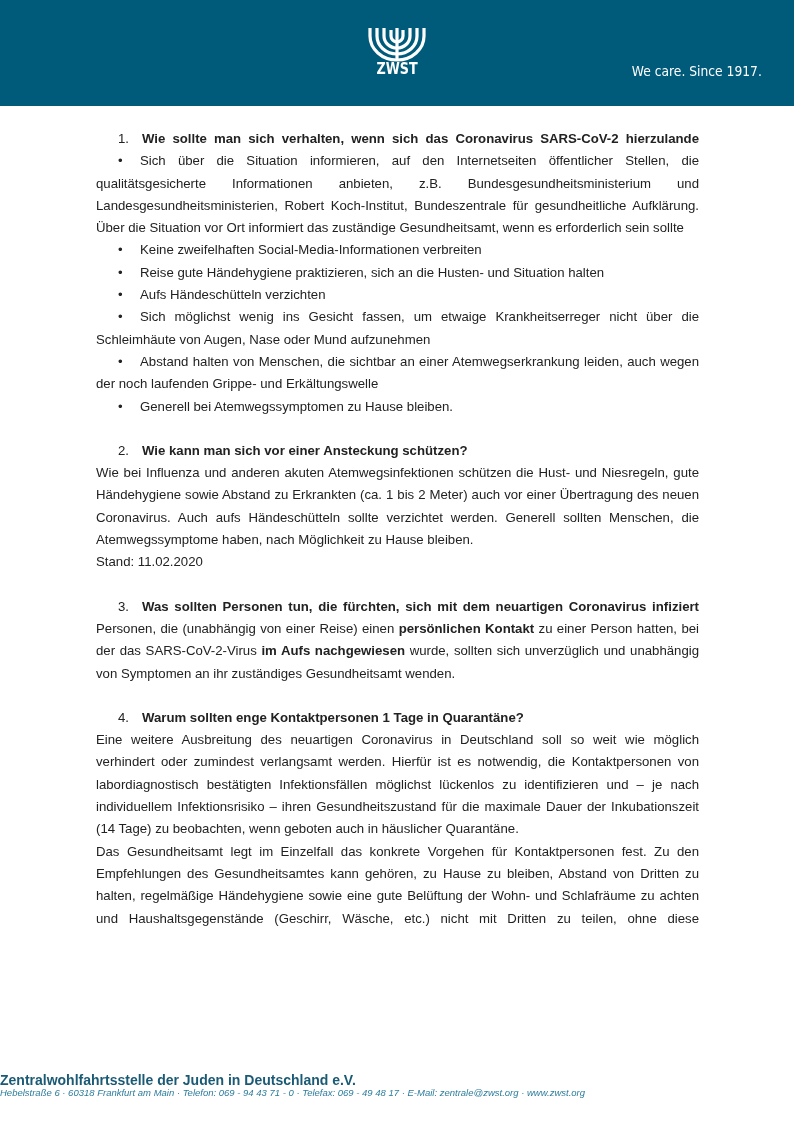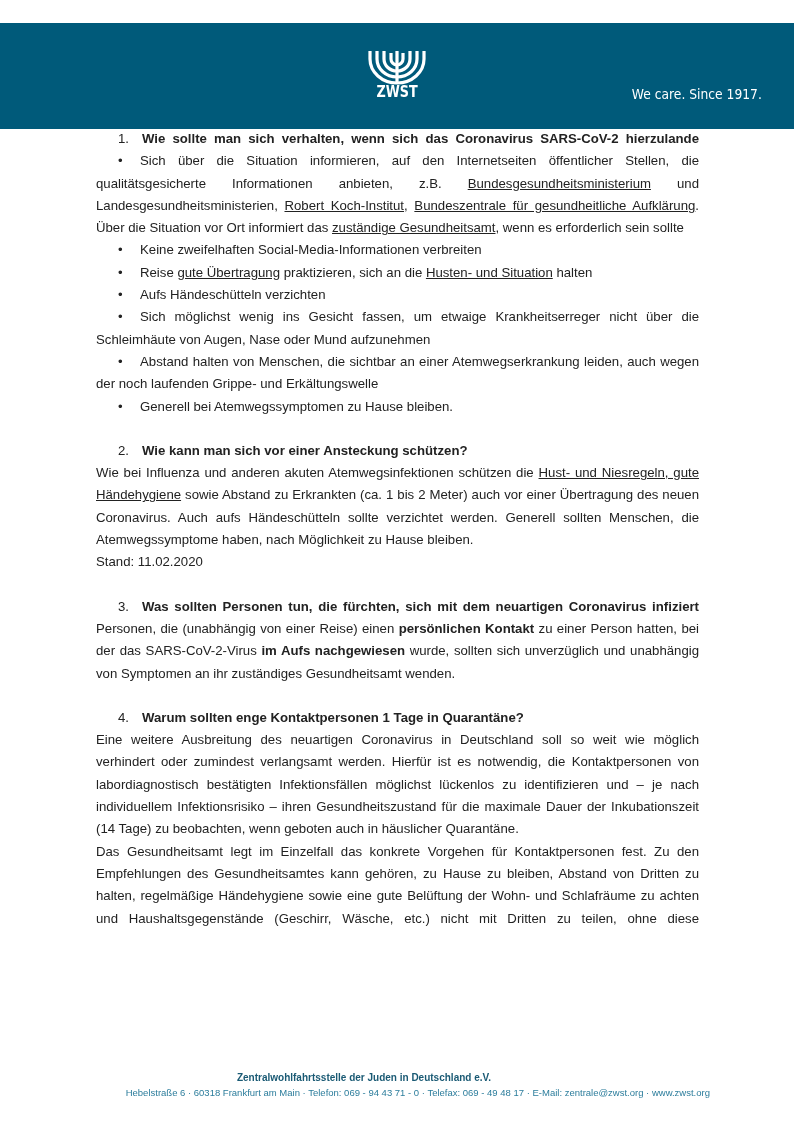--- a/index.html
+++ b/index.html
@@ -1,37 +1,37 @@
 <!DOCTYPE html>
 <html><head>
 <meta charset="utf-8">
 <style>
   html, body { margin: 0; padding: 0; background: #ffffff; }
   body { width: 794px; height: 1124px; position: relative; overflow: hidden;
          font-family: "Liberation Sans", sans-serif; color: #222; }
-  .header { position: absolute; left: 0; top: 0; width: 794px; height: 106px; background: #005a7a; margin-top: 23px; }
+  .header { position: absolute; left: 0; top: 0; width: 794px; height: 106px; background: #005a7a; }
   .logo { position: absolute; left: 366px; top: 26px; width: 62px; height: 52px; }
   .logo svg { display: block; }
   .logo-text { position: absolute; left: 0; top: 34px; width: 62px; text-align: center;
                color: #fff; font-weight: bold; font-size: 15px; letter-spacing: 0px;
                font-family: "DejaVu Sans", sans-serif; transform: scaleX(0.85); }
   .tagline { position: absolute; right: 32px; top: 63px; color: #fff; font-size: 14px;
              font-family: "DejaVu Sans", sans-serif; transform: scaleX(0.88); transform-origin: right center; }
   .content { position: absolute; left: 96px; top: 128px; width: 603px; font-size: 13.2px; line-height: 22.3px; }
   .content p { margin: 0; }
   .justify { text-align: justify; text-align-last: left; }
   .jfull { text-align: justify; text-align-last: justify; }
   .q-head { padding-left: 22px; font-weight: bold; }
   .q-head .num { font-weight: normal; display: inline-block; width: 24px; }
-  u, .link { text-decoration: underline; }
+  u, .link { }
   .gap { height: 22px; }
-  .footer-org { position: absolute; left: 0; top: 1072px; width: 728px; text-align: center;
-                color: #1a5a74; font-size: 10px; font-weight: bold; }
-  .footer-addr { position: absolute; left: 0; top: 1087px; width: 710px; text-align: right;
-                 color: #2c7d9c; font-size: 9.5px; }
+  .footer-org { position: absolute; left: 0; top: 1072px; width: 728px; 
+                color: #1a5a74; font-size: 14px; font-weight: bold; }
+  .footer-addr { position: absolute; left: 0; top: 1087px; width: 710px; text-align: left;
+                 color: #2c7d9c; font-size: 9.5px; font-style: italic; }
 </style>
 </head>
 <body>
 
 <div class="header">
   <div class="logo">
     <svg width="62" height="36" viewBox="0 0 62 36">
       <g fill="none" stroke="#ffffff" stroke-width="3.2" stroke-linecap="butt">
         <path d="M4 2 V10 A27 24 0 0 0 58 10 V2"></path>
         <path d="M11 2 V10 A20 18 0 0 0 51 10 V2"></path>
@@ -47,21 +47,21 @@
 
 <div class="content">
 
   <div>
     <p class="q-head jfull"><span class="num">1.</span><span>Wie sollte man sich verhalten, wenn sich das Coronavirus SARS-CoV-2 hierzulande</span></p>
 
     <p class="justify"><span style="display:inline-block;width:8px;margin-left:22px;">•</span><span style="display:inline-block;width:14px"></span><span>Sich über die Situation informieren, auf den Internetseiten öffentlicher Stellen, die qualitätsgesicherte Informationen anbieten, z.B. </span><span class="link">Bundesgesundheitsministerium</span><span> und Landesgesundheitsministerien, </span><span class="link">Robert Koch-Institut</span><span>, </span><span class="link">Bundeszentrale für gesundheitliche Aufklärung</span><span>. Über die Situation vor Ort informiert das </span><span class="link">zuständige Gesundheitsamt</span><span>, wenn es erforderlich sein sollte</span></p>
 
     <p><span style="display:inline-block;width:8px;margin-left:22px;">•</span><span style="display:inline-block;width:14px"></span><span>Keine zweifelhaften Social-Media-Informationen verbreiten</span></p>
 
-    <p><span style="display:inline-block;width:8px;margin-left:22px;">•</span><span style="display:inline-block;width:14px"></span><span>Reise </span><span class="link">gute Übertragung</span><span> praktizieren, sich an die </span><span class="link">Husten- und Situation</span><span> halten</span></p>
+    <p><span style="display:inline-block;width:8px;margin-left:22px;">•</span><span style="display:inline-block;width:14px"></span><span>Reise </span><span class="link">gute Händehygiene</span><span> praktizieren, sich an die </span><span class="link">Husten- und Situation</span><span> halten</span></p>
 
     <p><span style="display:inline-block;width:8px;margin-left:22px;">•</span><span style="display:inline-block;width:14px"></span><span>Aufs Händeschütteln verzichten</span></p>
 
     <p class="justify"><span style="display:inline-block;width:8px;margin-left:22px;">•</span><span style="display:inline-block;width:14px"></span><span>Sich möglichst wenig ins Gesicht fassen, um etwaige Krankheitserreger nicht über die Schleimhäute von Augen, Nase oder Mund aufzunehmen</span></p>
 
     <p class="justify"><span style="display:inline-block;width:8px;margin-left:22px;">•</span><span style="display:inline-block;width:14px"></span><span>Abstand halten von Menschen, die sichtbar an einer Atemwegserkrankung leiden, auch wegen der noch laufenden Grippe- und Erkältungswelle</span></p>
 
     <p><span style="display:inline-block;width:8px;margin-left:22px;">•</span><span style="display:inline-block;width:14px"></span><span>Generell bei Atemwegssymptomen zu Hause bleiben.</span></p>
   </div>
 

